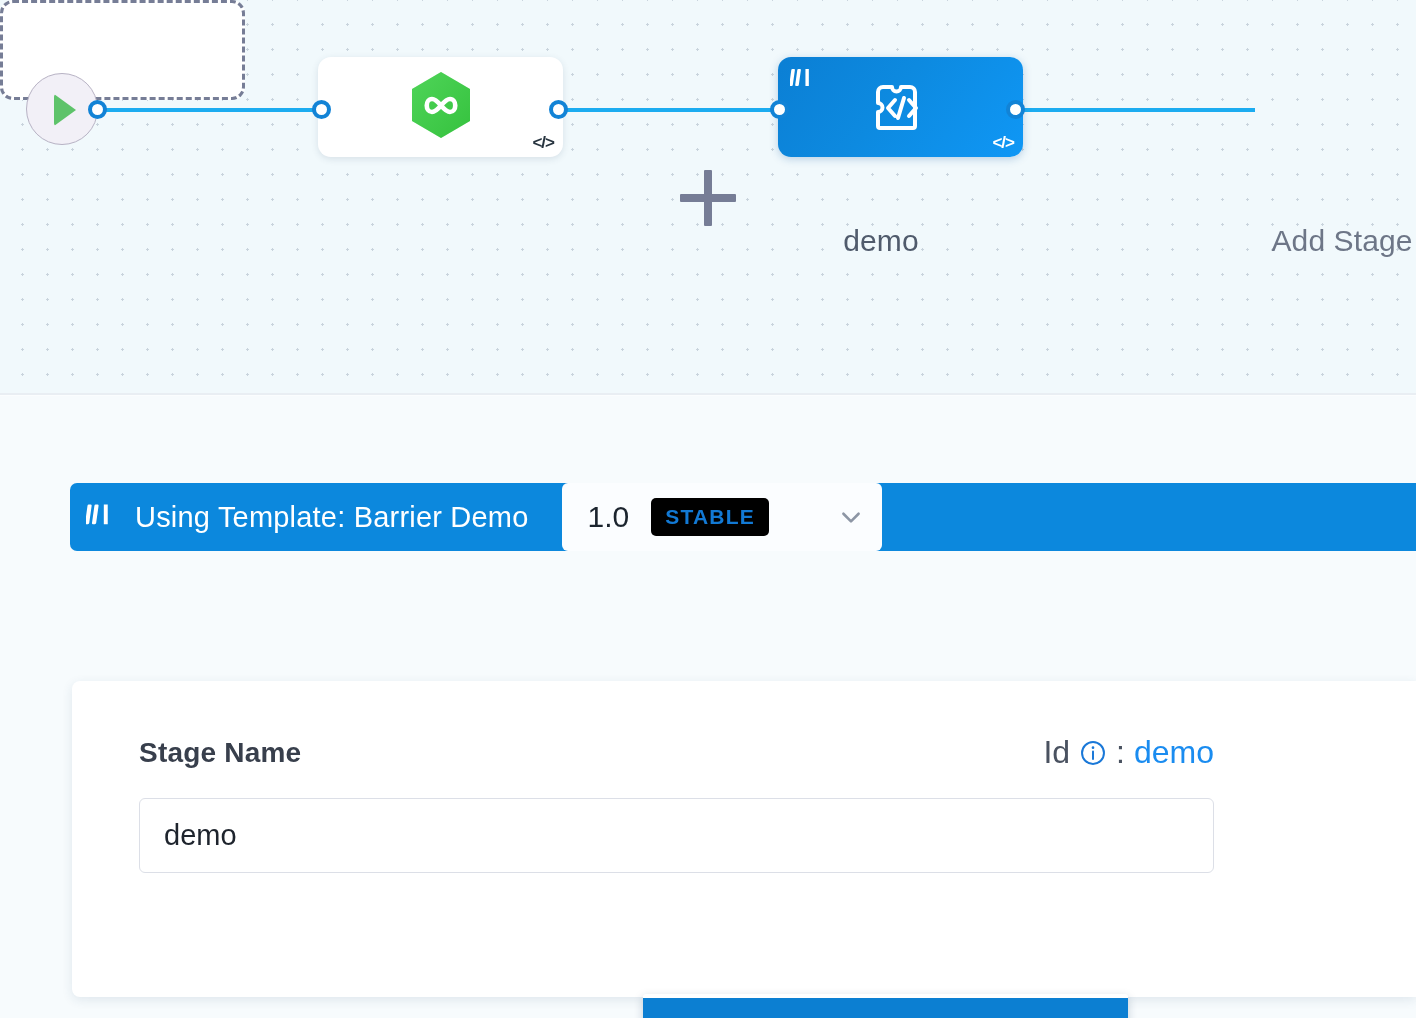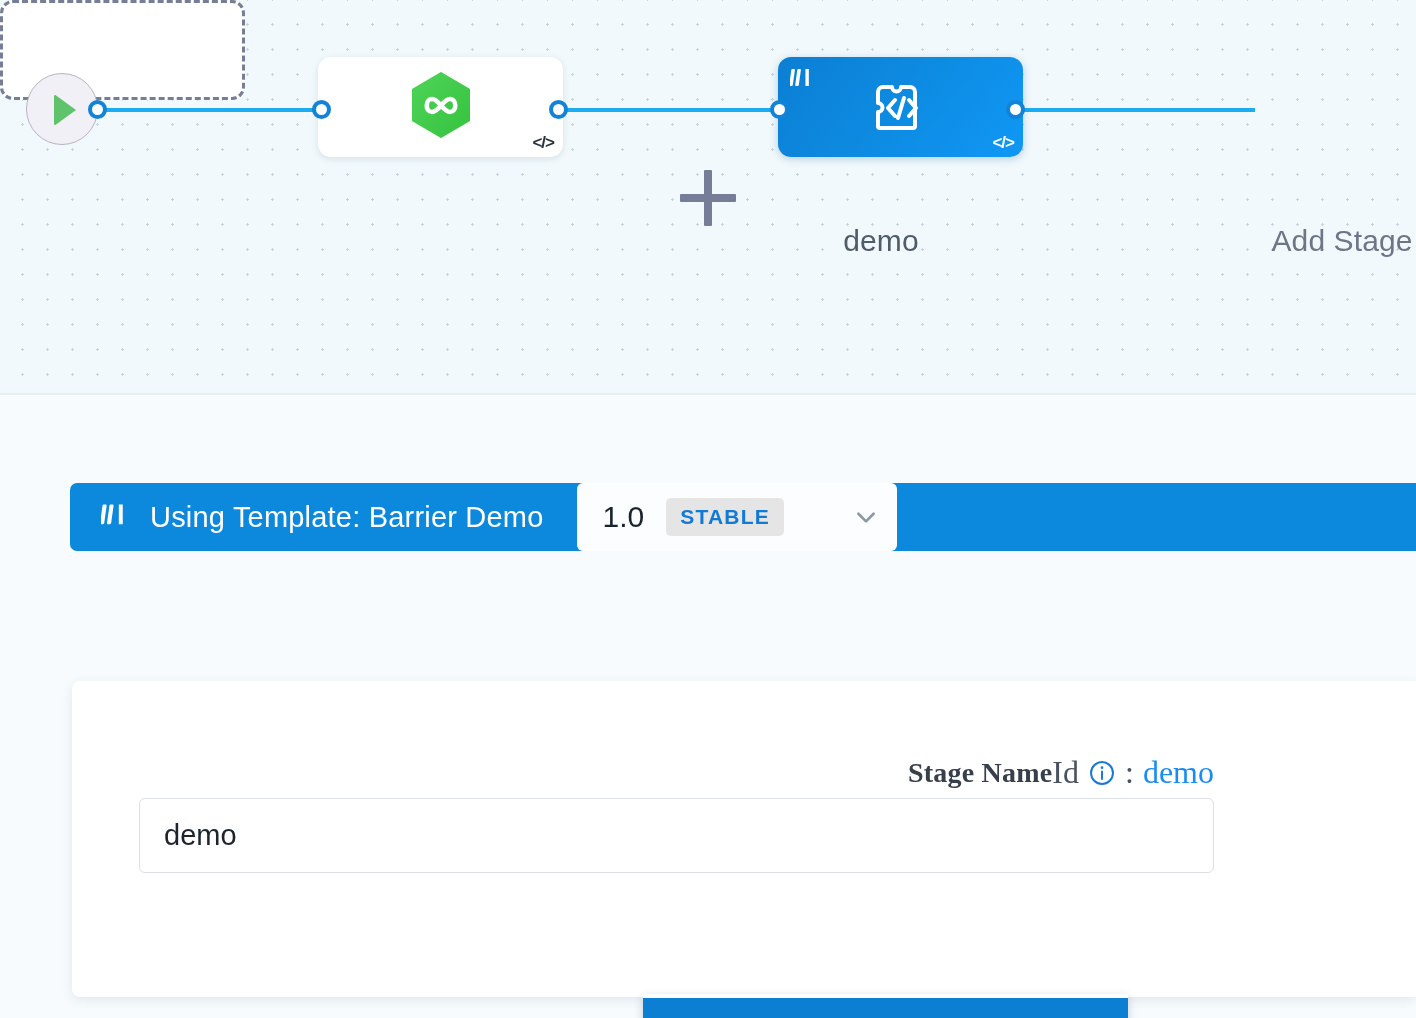--- a/index.html
+++ b/index.html
@@ -165,21 +165,21 @@
   }
 
   .template-banner {
     position: absolute;
     left: 70px; top: 87px;
     width: 1346px; height: 68px;
     background: #0c88dd;
     border-radius: 7px 0 0 7px;
     display: flex;
     align-items: center;
-    padding-left: 31px;
+    padding-left: 16px;
     gap: 19px;
     z-index: 6;
   }
   .banner-text {
     font-size: 29px;
     color: #ffffff;
     letter-spacing: .2px;
     white-space: nowrap;
   }
 
@@ -193,21 +193,21 @@
     align-items: center;
     padding: 0 18px 0 26px;
     gap: 22px;
   }
   .version-number {
     font-size: 30px;
     color: #1b242e;
     font-weight: 400;
   }
   .stable-badge {
-    background: #e5e5e5;
+    background: #000000;
     color: #1279d4;
     font-size: 21px;
     font-weight: 700;
     letter-spacing: 1.2px;
     padding: 7px 14px;
     border-radius: 5px;
   }
   .chevron {
     margin-left: auto;
     width: 26px; height: 26px;
@@ -236,26 +236,25 @@
     position: absolute;
     left: 72px; top: 285px;
     width: 1344px; height: 316px;
     background: #ffffff;
     border-radius: 8px 0 0 8px;
     box-shadow: 0 3px 11px rgba(40,70,110,.11);
   }
 
   .field-row {
     position: absolute;
-    left: 67px; top: 73px;
+    left: 67px; top: 53px;
     width: 1075px;
     display: flex;
     align-items: center;
-    justify-content: flex-end;
-    font-family: Liberation Serif, serif;
+    justify-content: space-between;
   }
   .field-label {
     font-size: 28px;
     font-weight: 700;
     color: #383f4c;
     letter-spacing: .2px;
   }
   .id-row {
     display: flex;
     align-items: center;

